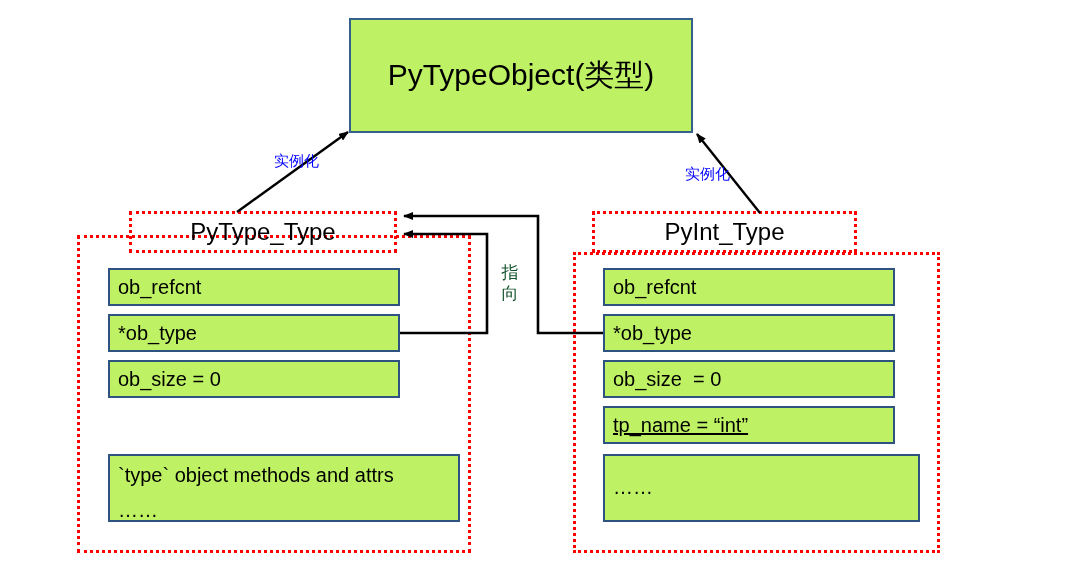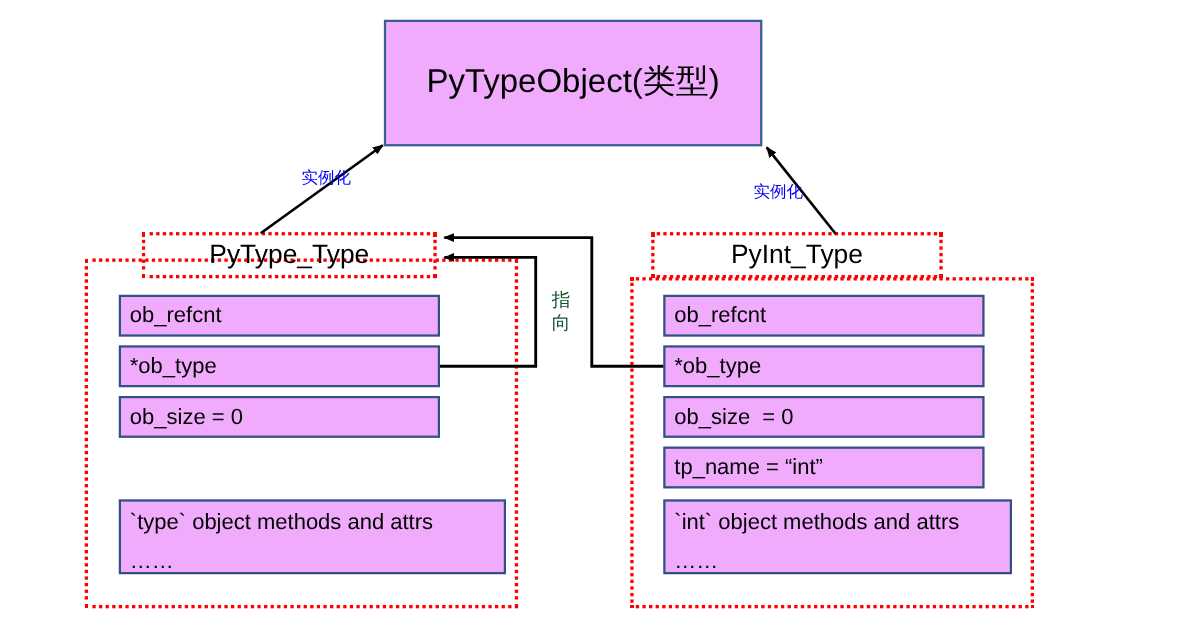--- a/index.html
+++ b/index.html
@@ -11,21 +11,21 @@
     position: relative;
     width: 1083px;
     height: 570px;
     background: #ffffff;
     font-family: "Liberation Sans", "DejaVu Sans", sans-serif;
     overflow: hidden;
   }
   
   .gbox {
     position: absolute;
-    background: #f0abfc;
+    background: #bef264;
     border: 2px solid #2e5380;
     box-sizing: border-box;
     color: #000000;
     font-size: 20px;
     line-height: 1.15;
     display: flex;
     flex-direction: column;
     justify-content: center;
     padding: 0 8px;
     white-space: pre;
@@ -129,25 +129,24 @@
 
   <div class="gbox" style="left:603px; top:268px; width:292px; height:38px;">
     <span>ob_refcnt</span>
   </div>
   <div class="gbox" style="left:603px; top:314px; width:292px; height:38px;">
     <span>*ob_type</span>
   </div>
   <div class="gbox" style="left:603px; top:360px; width:292px; height:38px;">
     <span>ob_size  = 0</span>
   </div>
-  <div class="gbox" style="left:603px; top:406px; width:292px; height:38px;">
+  <div class="gbox" style="left:603px; top:406px; width:292px; height:38px;text-decoration:underline;">
     <span>tp_name = “int”</span>
   </div>
   <div class="gbox multi" style="left:603px; top:454px; width:317px; height:68px;">
-    <span>`int` object methods and attrs</span>
     <span class="line2">……</span>
   </div>
 
   <svg class="overlay" viewBox="0 0 1083 570">
     <defs>
       <marker id="ah" markerWidth="10" markerHeight="8" refX="9" refY="4" orient="auto" markerUnits="userSpaceOnUse">
         <path d="M0,0 L10,4 L0,8 z" fill="#000000"></path>
       </marker>
     </defs>
 

